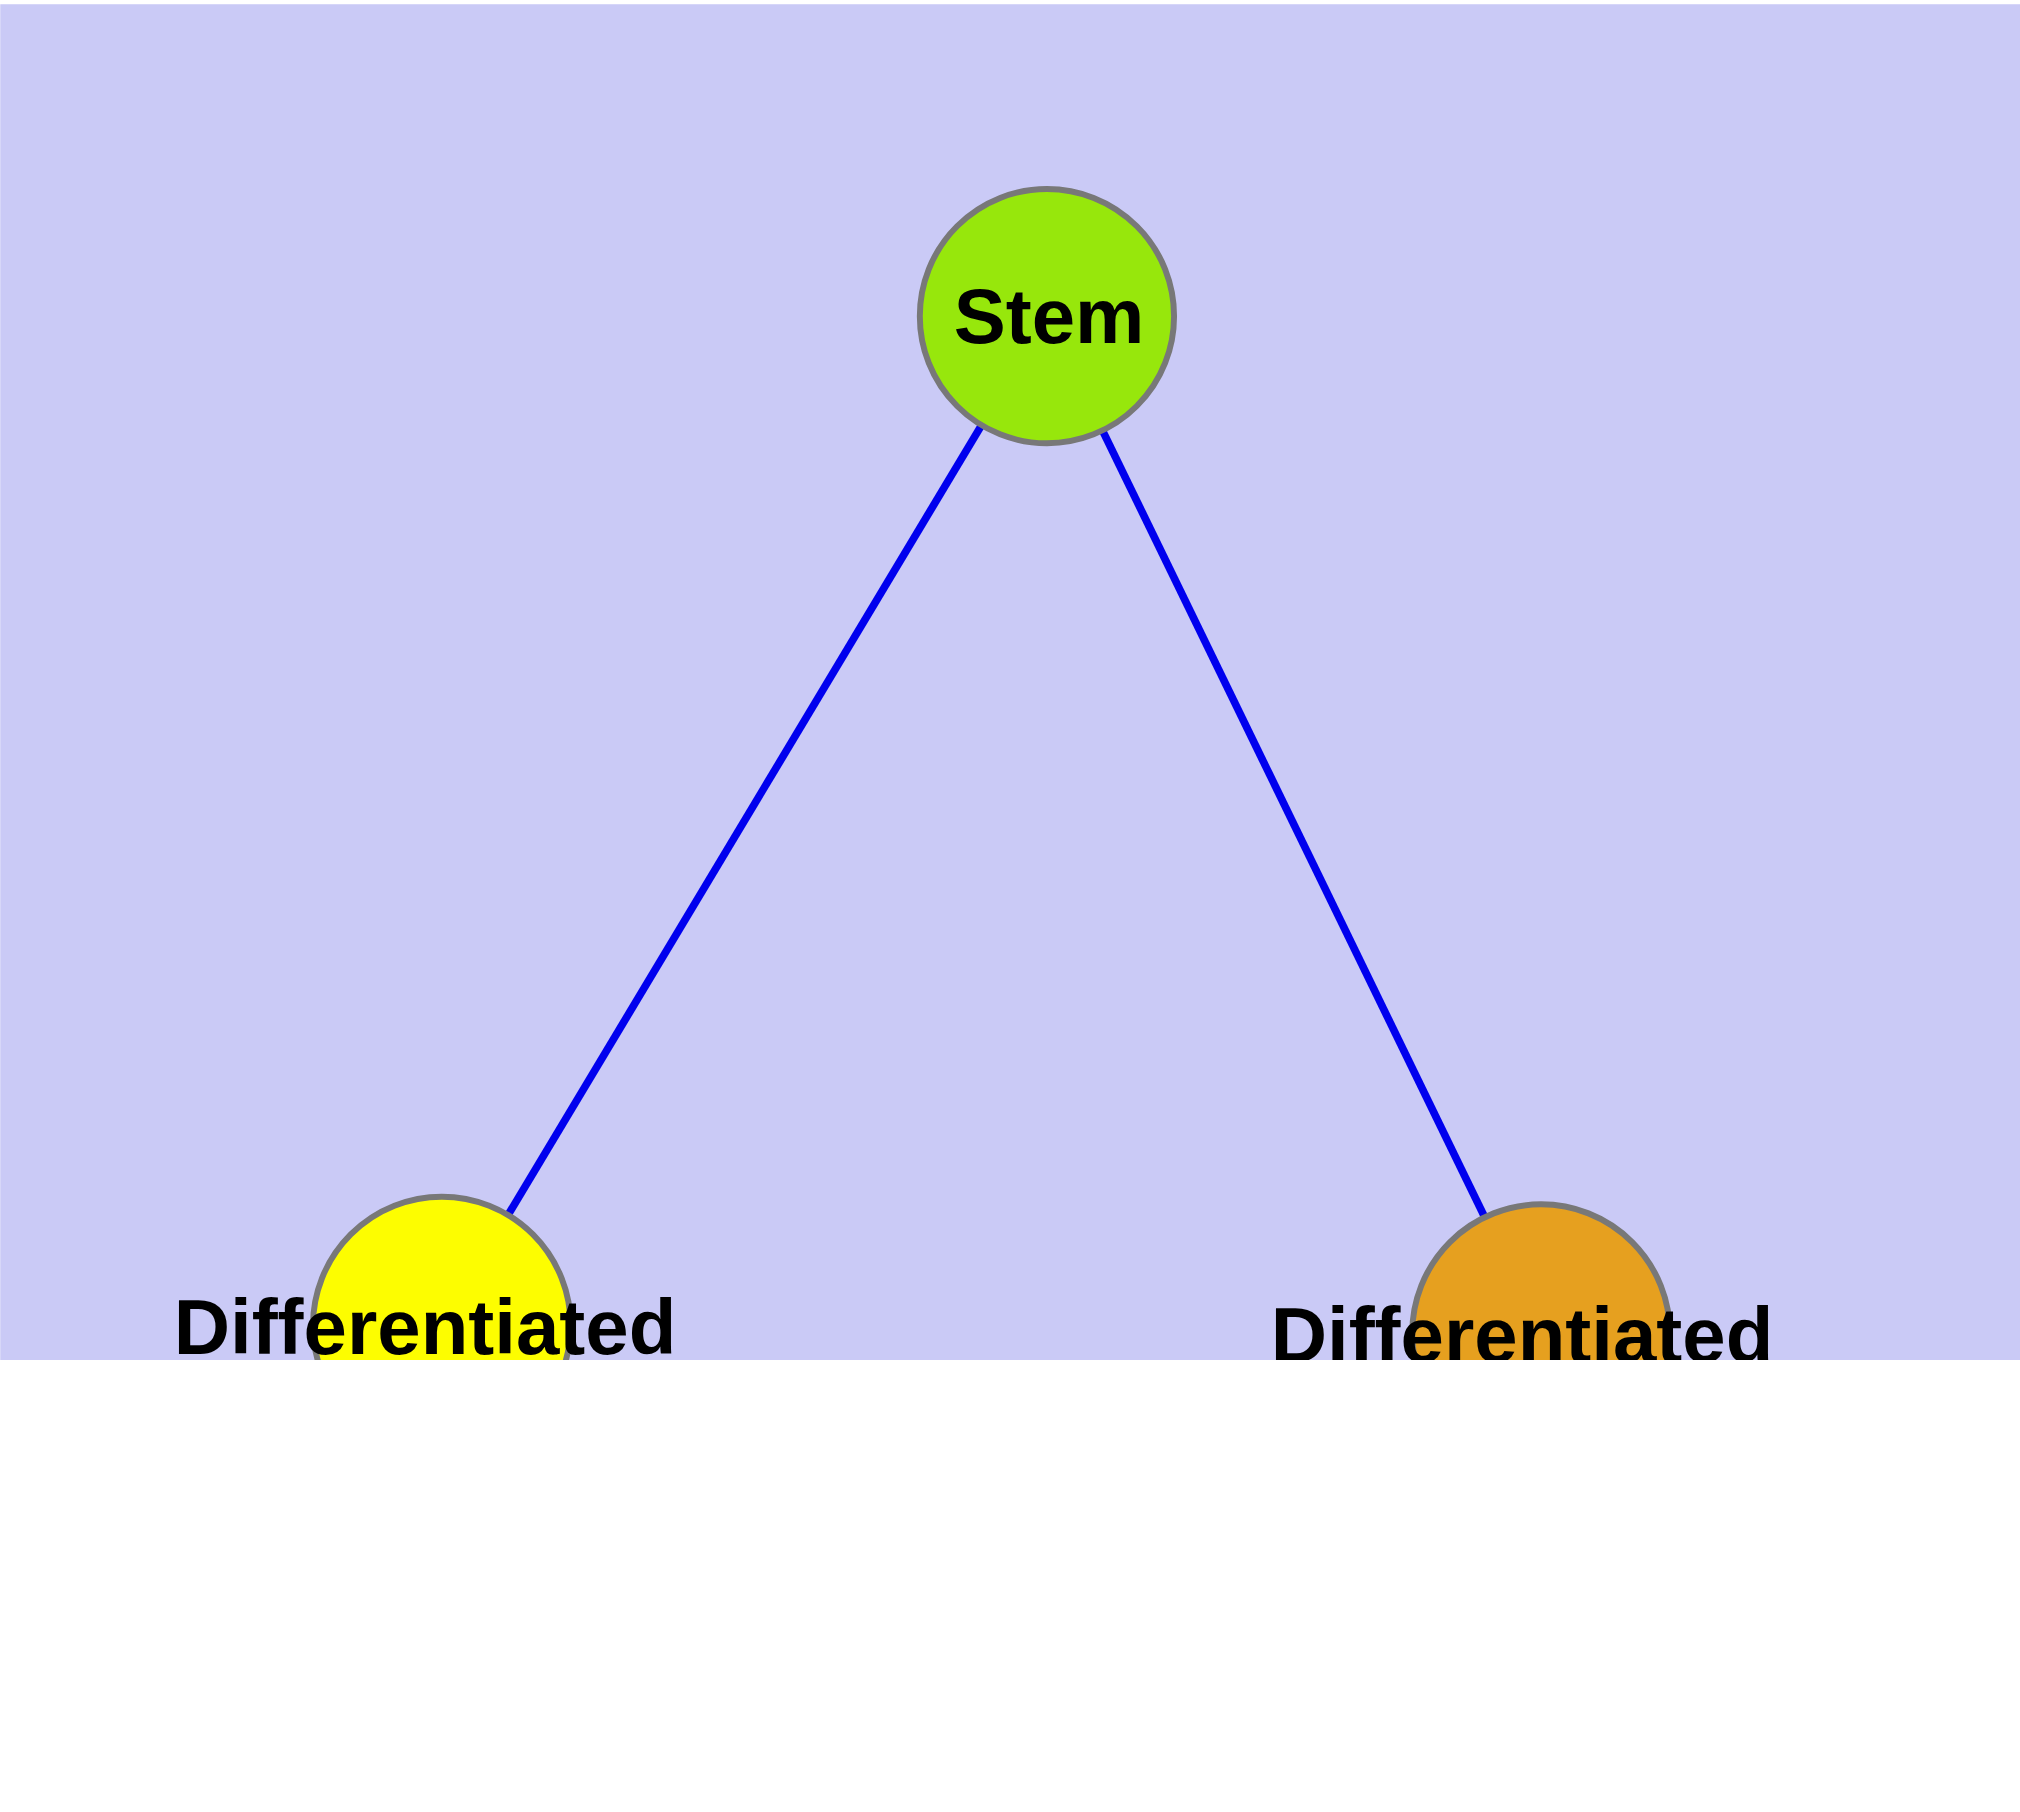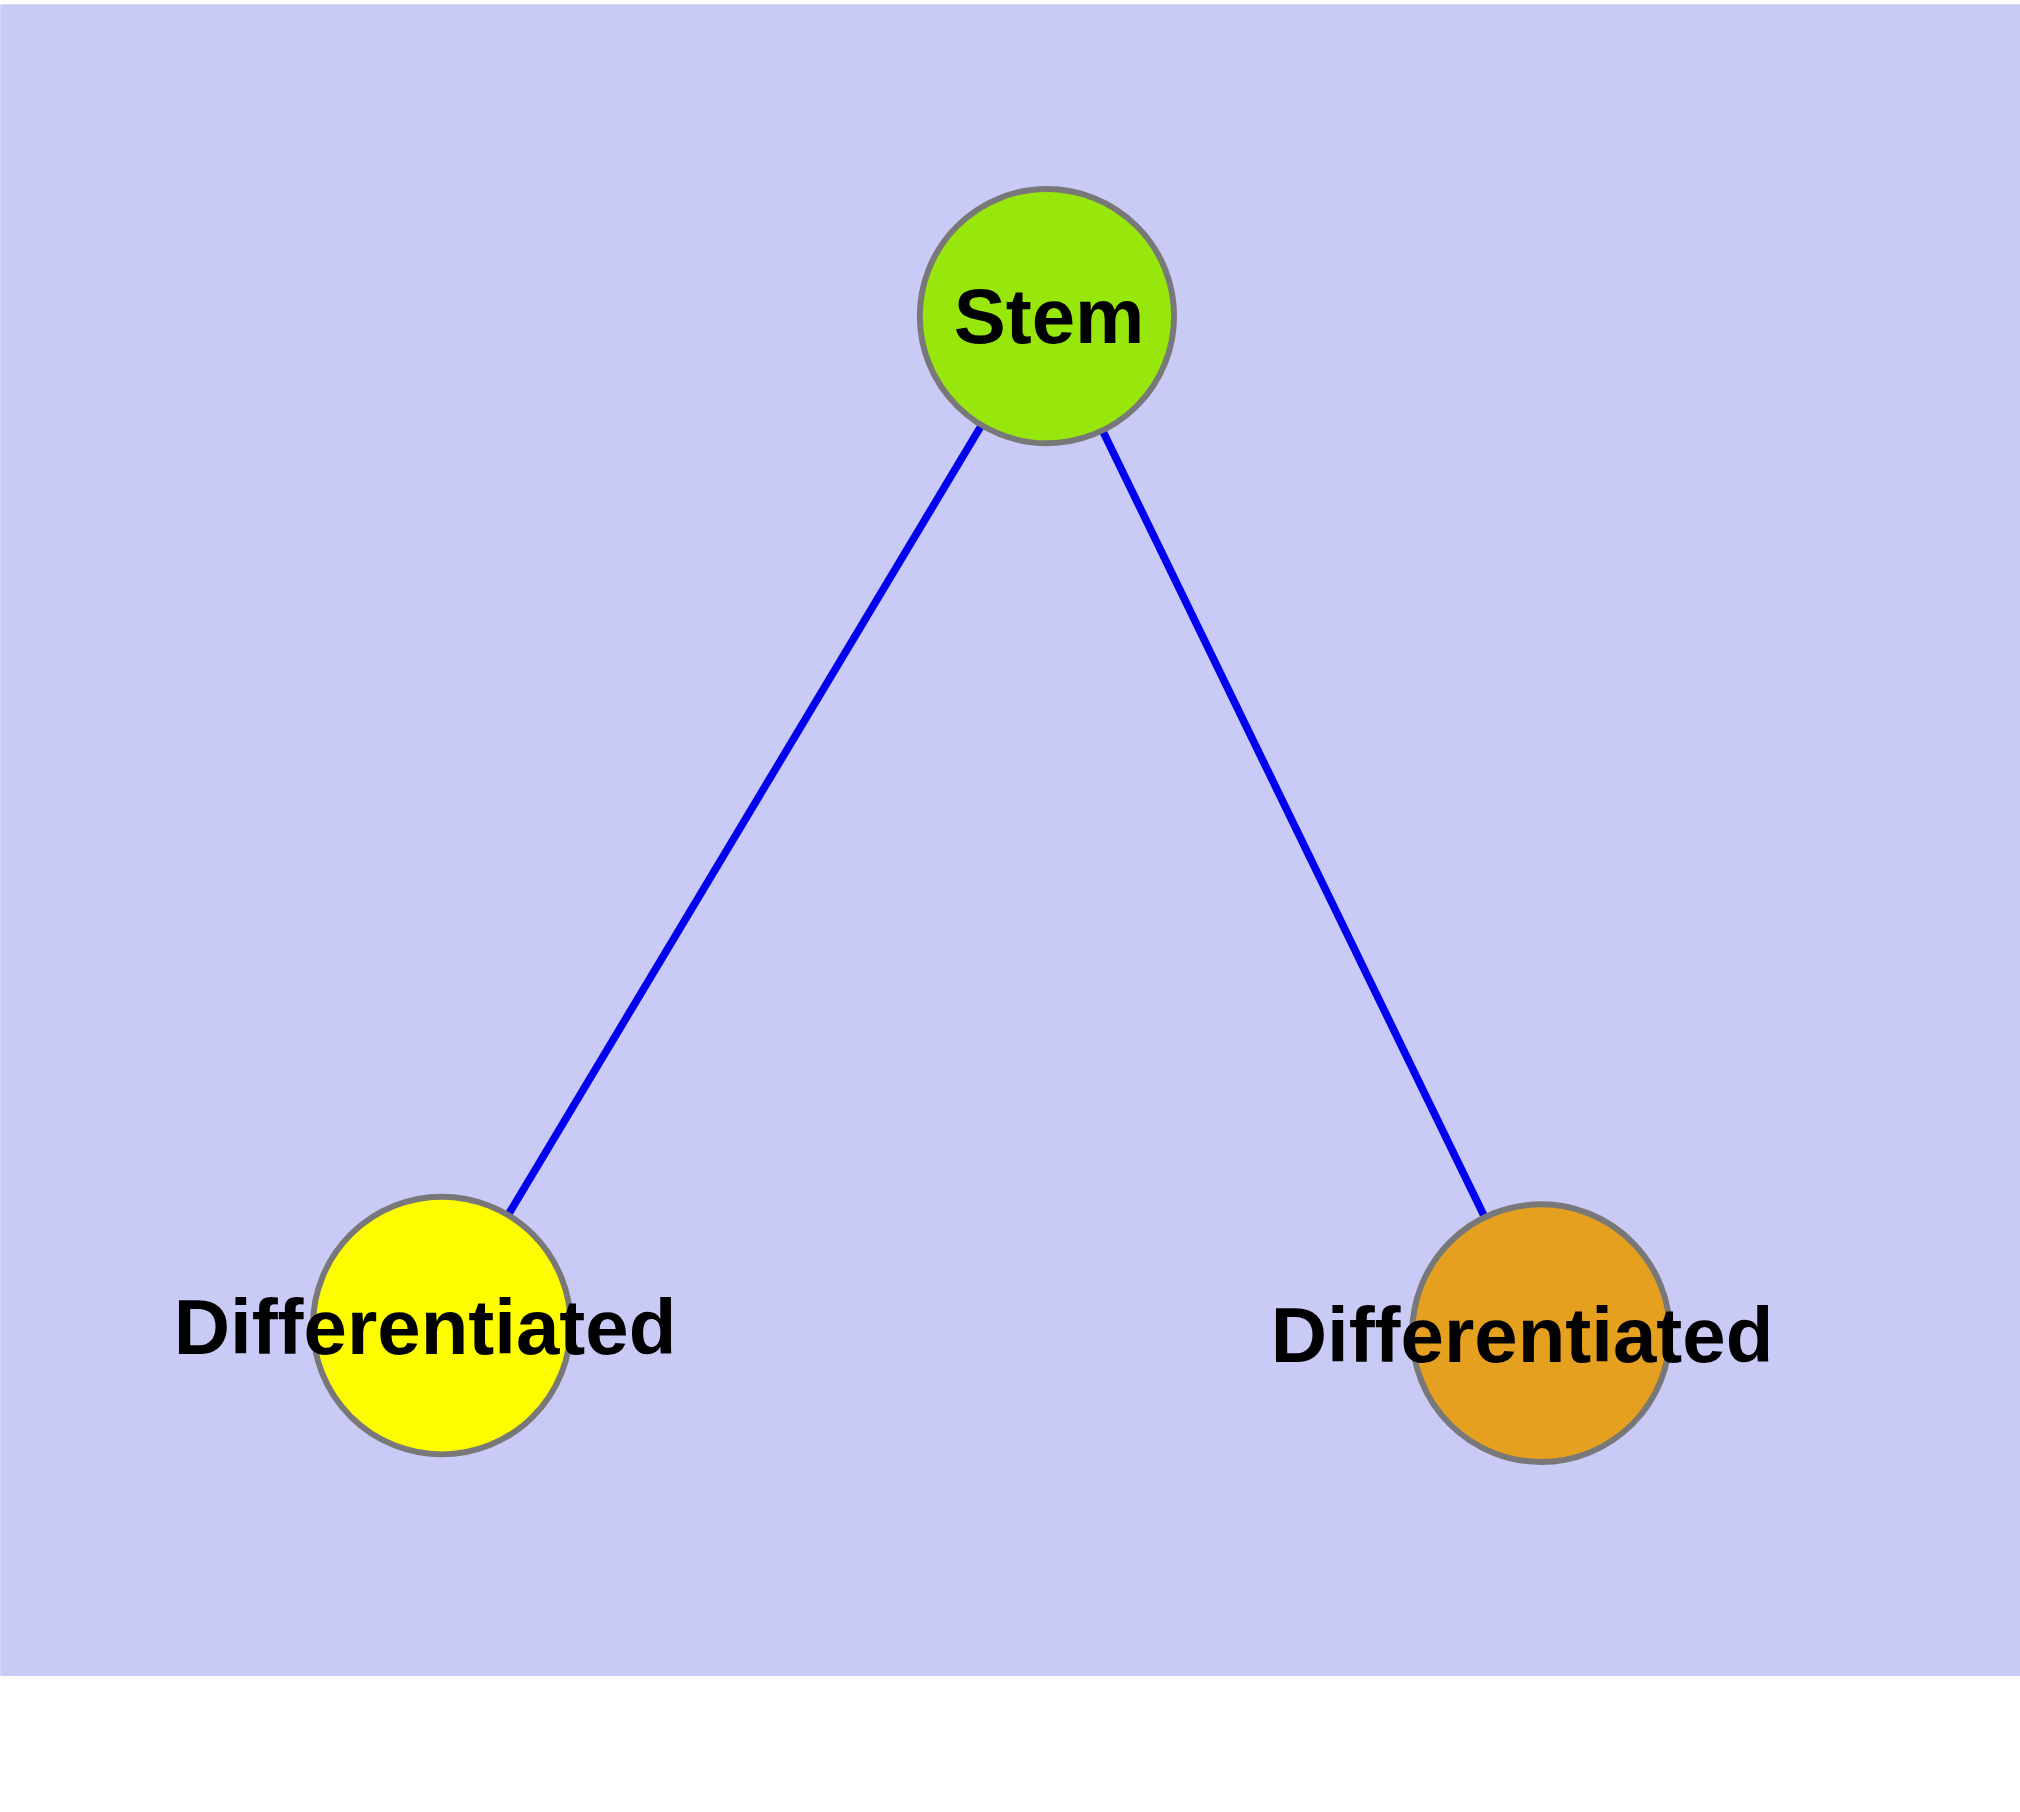--- a/index.html
+++ b/index.html
@@ -3,21 +3,21 @@
 <meta charset="utf-8">
 <style>
   html, body {
     margin: 0;
     padding: 0;
     background: #ffffff;
   }
   .page {
     position: relative;
     width: 2021px;
-    height: 1676px;
+    height: 1360px;
     background: #ffffff;
     overflow: hidden;
     font-family: "Liberation Sans", sans-serif;
   }
   .diagram-svg {
     position: absolute;
     left: 0;
     top: 0;
     width: 2021px;
     height: 1812px;

